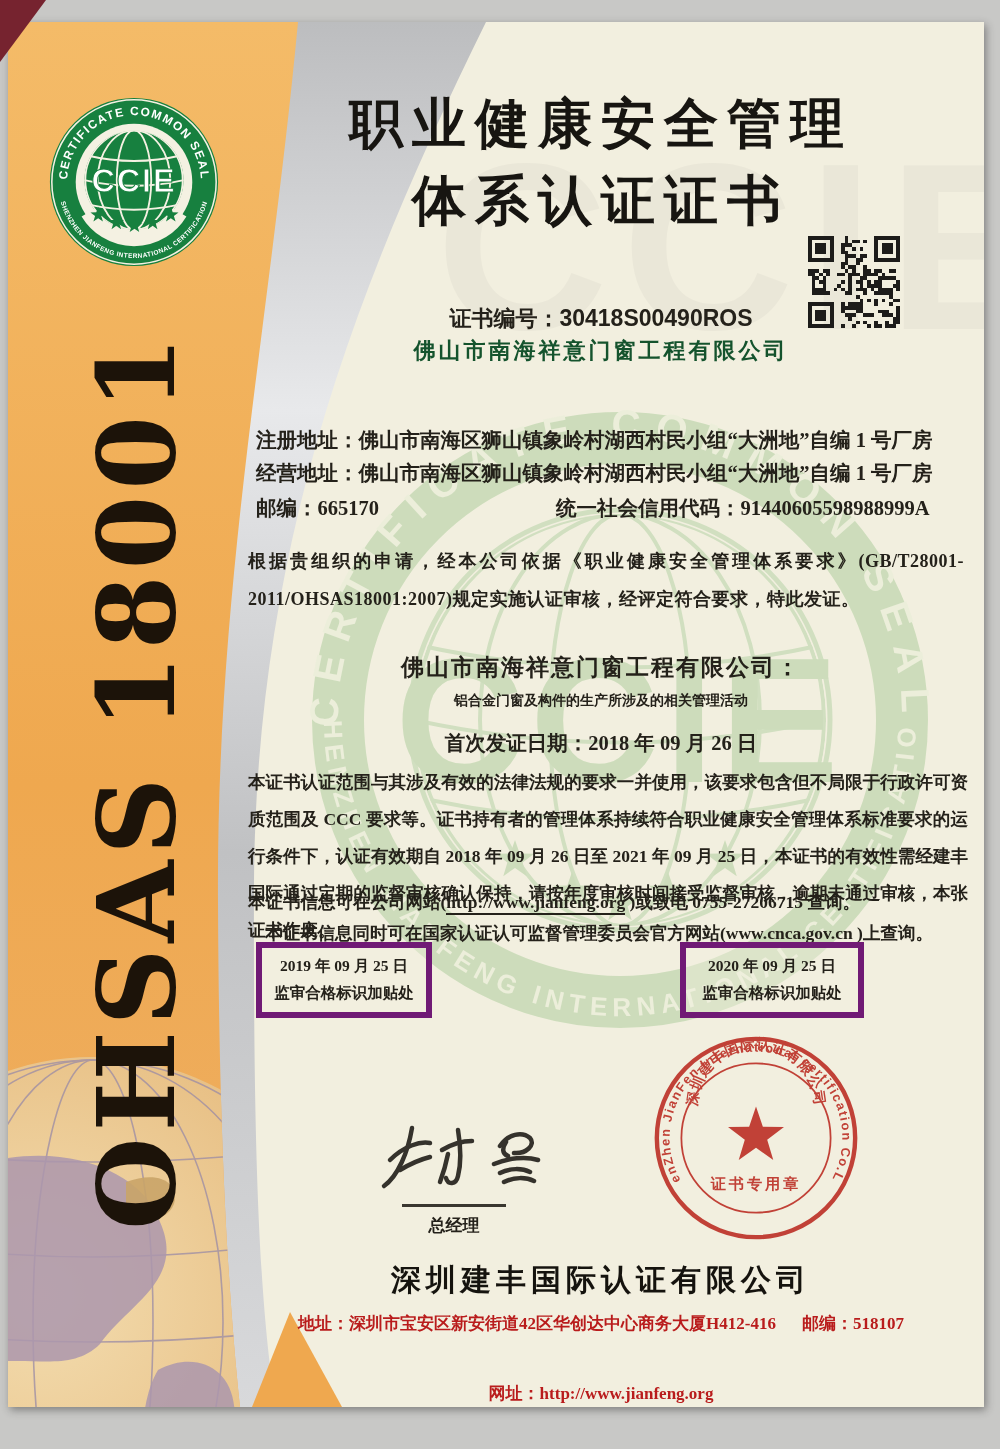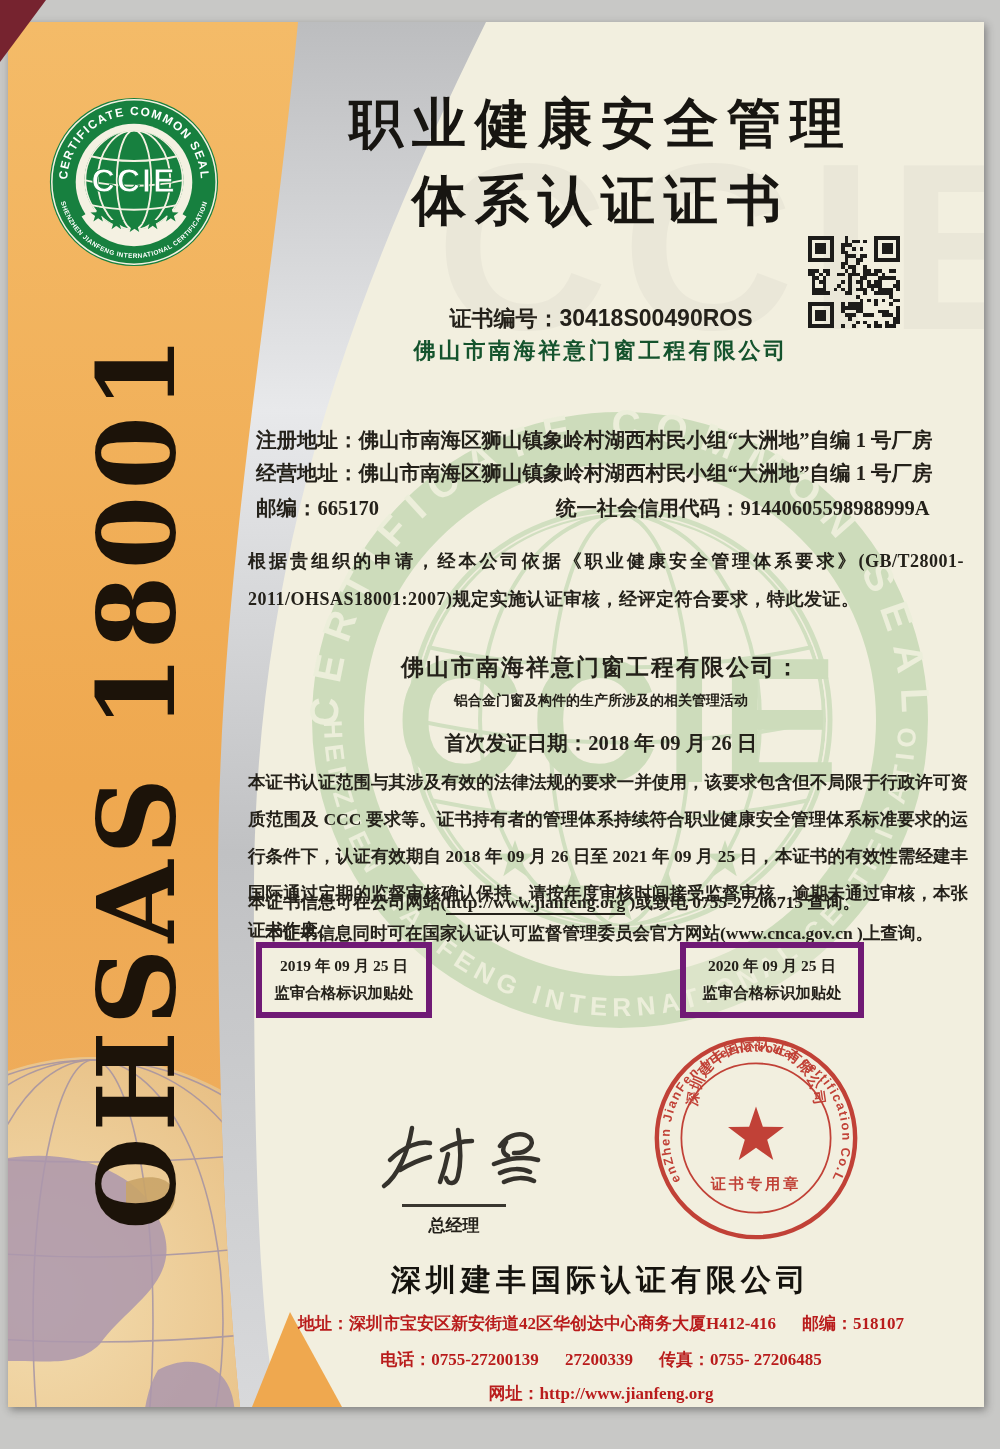--- a/index.html
+++ b/index.html
@@ -426,23 +426,20 @@
       <path d="M124,55 C134,50 146,50 154,54"></path>
       <path d="M128,64 C138,59 150,59 158,63"></path>
     </svg>
     <div class="abs sigline"></div>
     <div class="abs sigtitle">总经理</div>
 
     <div class="abs ctr issuer-name">深圳建丰国际认证有限公司</div>
     <div class="abs ctr issuer-line l1">
       <span>地址：</span><span>深圳市宝安区新安街道42区华创达中心商务大厦H412-416</span><span class="gap">邮编：</span><span>518107</span>
     </div>
-    <div class="abs ctr issuer-line l2">
-      <span>电话：</span><span>0755-27200139</span><span class="gap">27200339</span><span class="gap">传真：</span><span>0755- 27206485</span>
-    </div>
     <div class="abs ctr issuer-line l3">
       <span>网址：</span><span>http://www.jianfeng.org</span>
     </div>
   </div>
 
   <svg class="stamp" width="216" height="216" viewBox="0 0 220 220">
     <defs>
       <path id="stEn" d="M33.8,154 A88,88 0 1 1 186.2,154" fill="none"></path>
       <path id="stCn" d="M52,94.5 A60,60 0 1 1 168,94.5" fill="none"></path>
     </defs>

